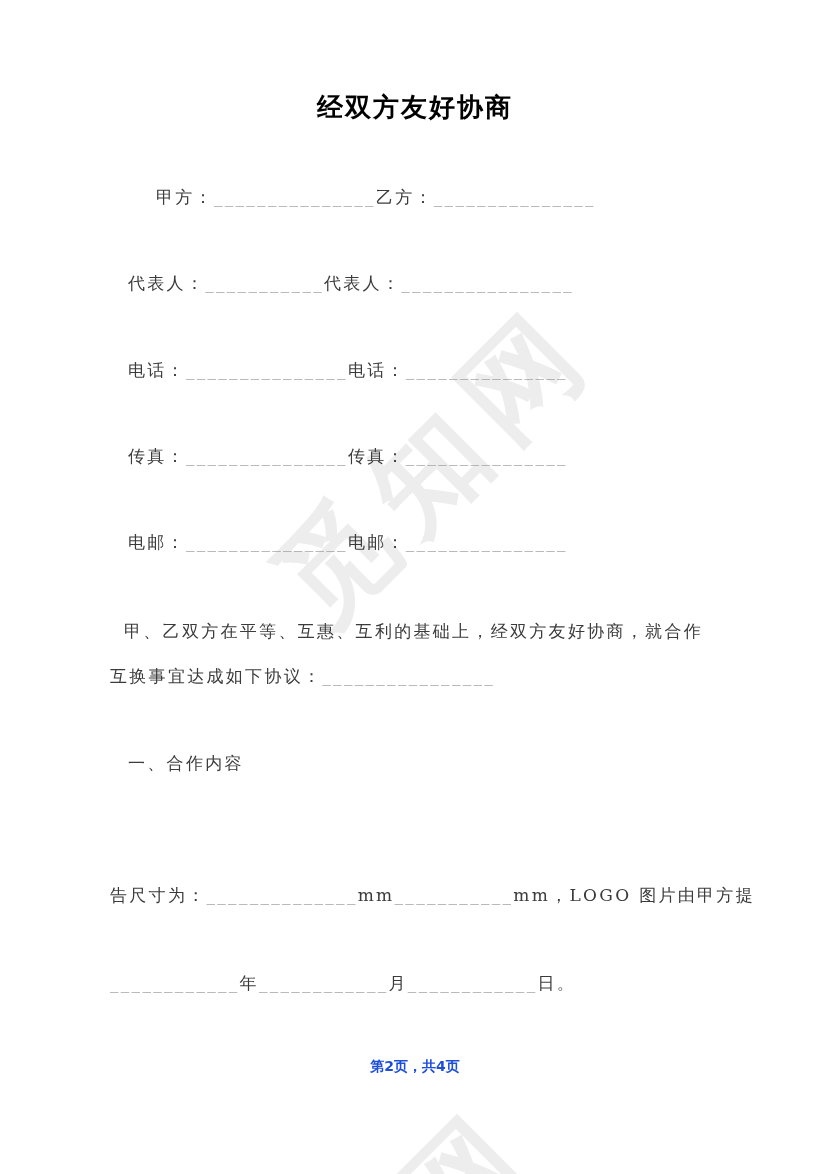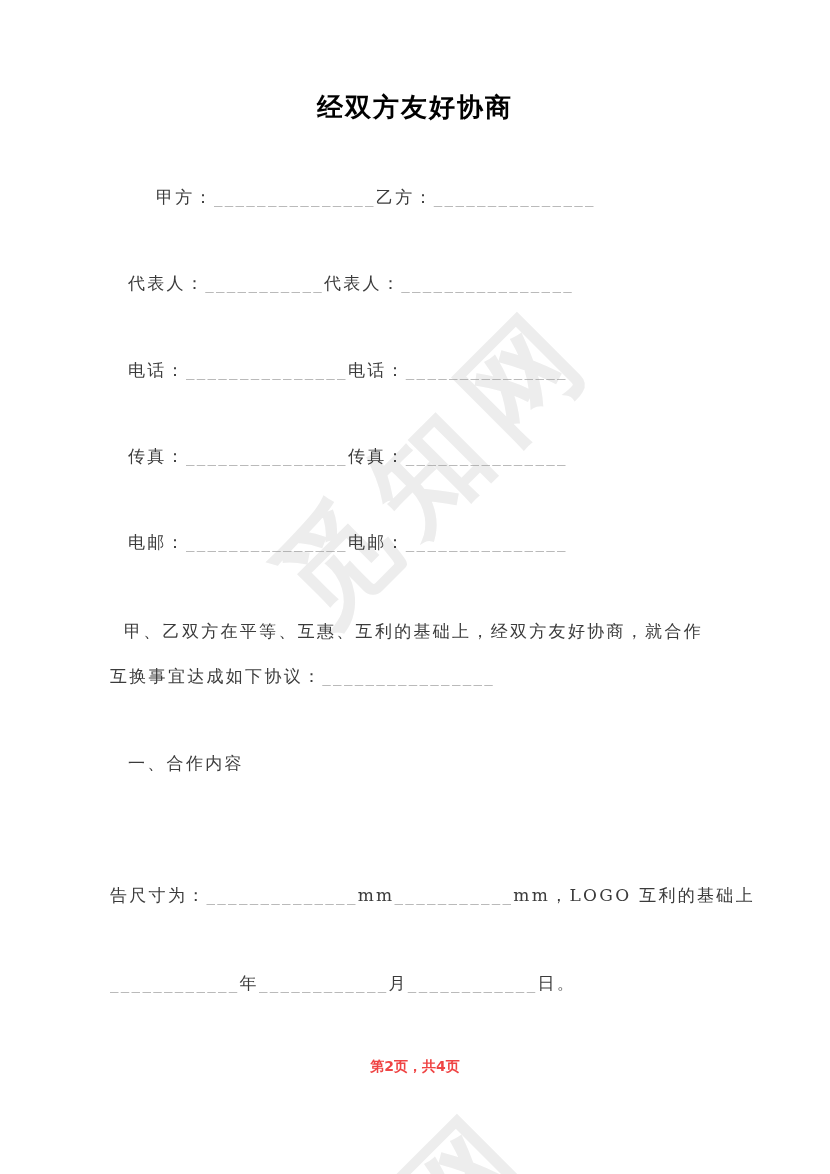--- a/index.html
+++ b/index.html
@@ -74,21 +74,21 @@
   
   .footer {
     position: absolute;
     top: 1058px;
     left: 0;
     width: 100%;
     text-align: center;
     font-family: "DejaVu Sans", "Liberation Sans", sans-serif;
     font-weight: bold;
     font-size: 14px;
-    color: #ef4444;
+    color: #1d4ed8;
     z-index: 2;
   }
 </style>
 </head>
 <body>
 
 <div class="page">
 
   <div class="watermark wm-main">觅知网</div>
 
@@ -98,19 +98,19 @@
 
   <div class="content">
       <div class="line l0"><span class="t">甲方：</span><span class="blank">_______________</span><span class="t">乙方：</span><span class="blank">_______________</span></div>
       <div class="line l1"><span class="t">代表人：</span><span class="blank">___________</span><span class="t">代表人：</span><span class="blank">________________</span></div>
       <div class="line l3"><span class="t">传真：</span><span class="blank">_______________</span><span class="t">传真：</span><span class="blank">_______________</span></div>
       <div class="line l2"><span class="t">电话：</span><span class="blank">_______________</span><span class="t">电话：</span><span class="blank">_______________</span></div>
       <div class="line l4"><span class="t">电邮：</span><span class="blank">_______________</span><span class="t">电邮：</span><span class="blank">_______________</span></div>
       <div class="line l5"><span class="t">甲、乙双方在平等、互惠、互利的基础上，经双方友好协商，就合作</span></div>
       <div class="line l6"><span class="t">互换事宜达成如下协议：</span><span class="blank">________________</span></div>
       <div class="line l7"><span class="t">一、合作内容</span></div>
-      <div class="line l9"><span class="t">告尺寸为：</span><span class="blank">______________</span><span class="t">mm</span><span class="blank">___________</span><span class="t">mm，LOGO 互利的基础上</span></div>
+      <div class="line l9"><span class="t">告尺寸为：</span><span class="blank">______________</span><span class="t">mm</span><span class="blank">___________</span><span class="t">mm，LOGO 图片由甲方提</span></div>
       <div class="line l11"><span class="blank">____________</span><span class="t">年</span><span class="blank">____________</span><span class="t">月</span><span class="blank">____________</span><span class="t">日。</span></div>
     </div>
 
   <div class="footer">第2页，共4页</div>
 
 </div>
 
 </body></html>

